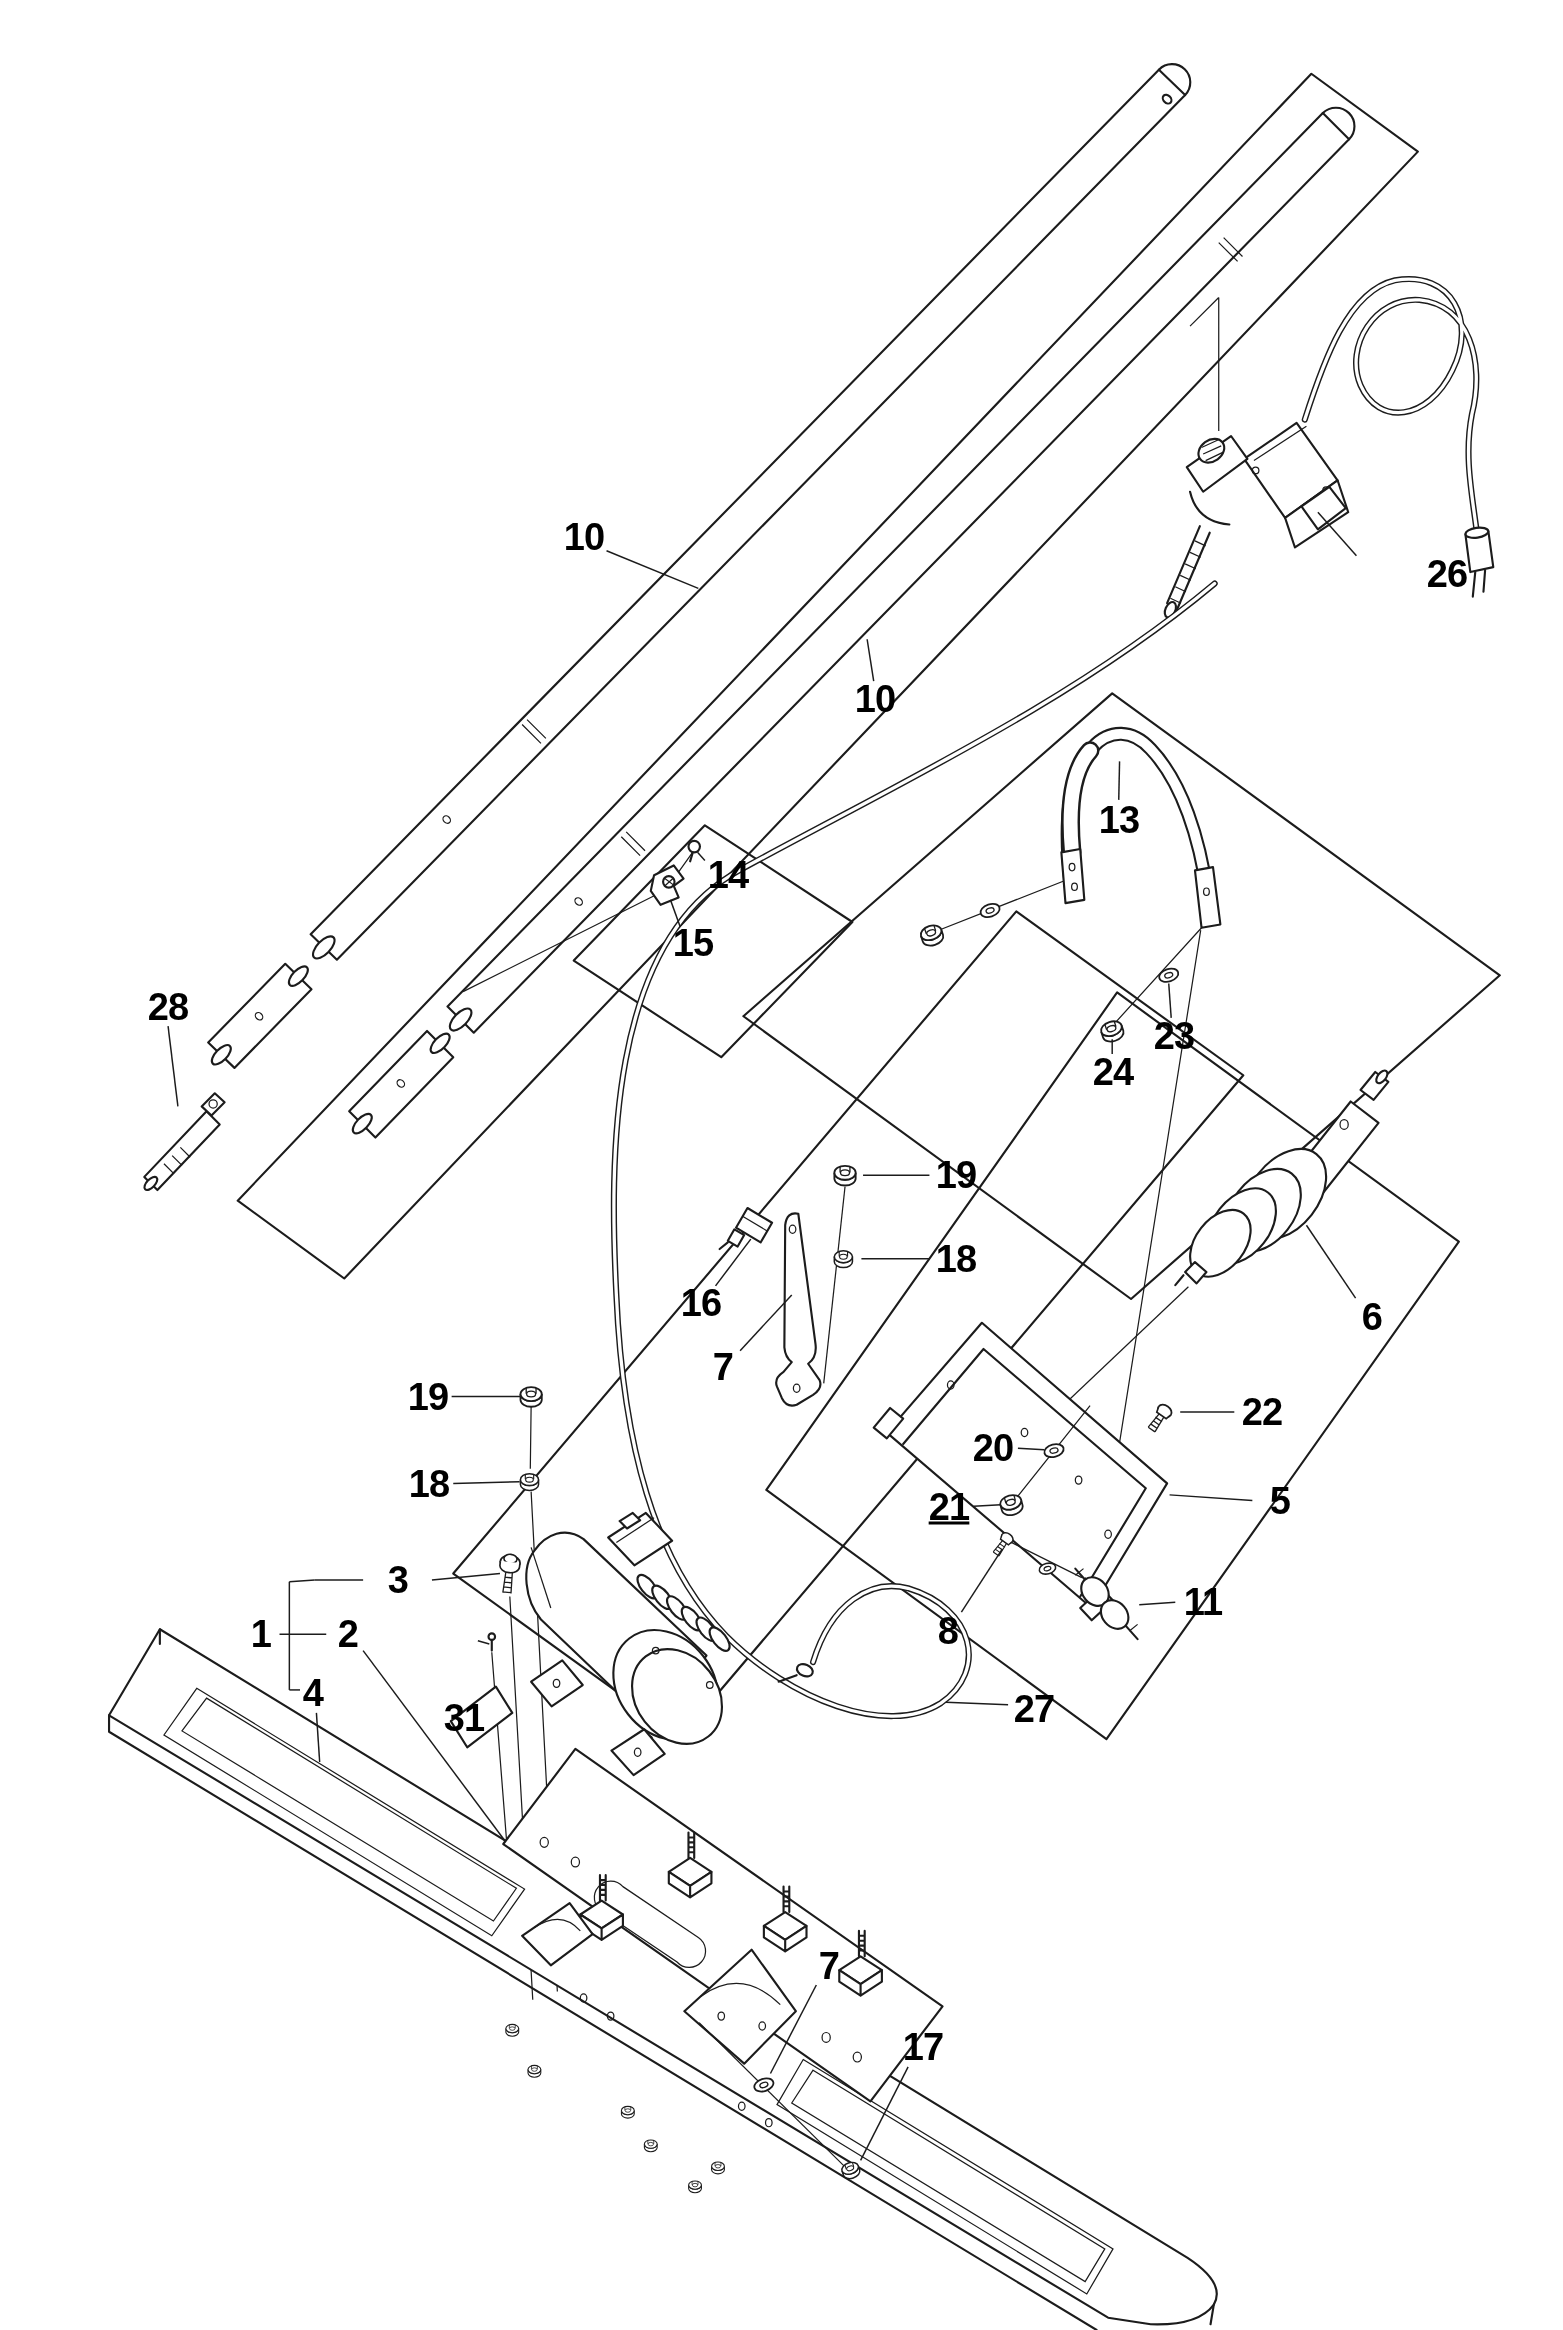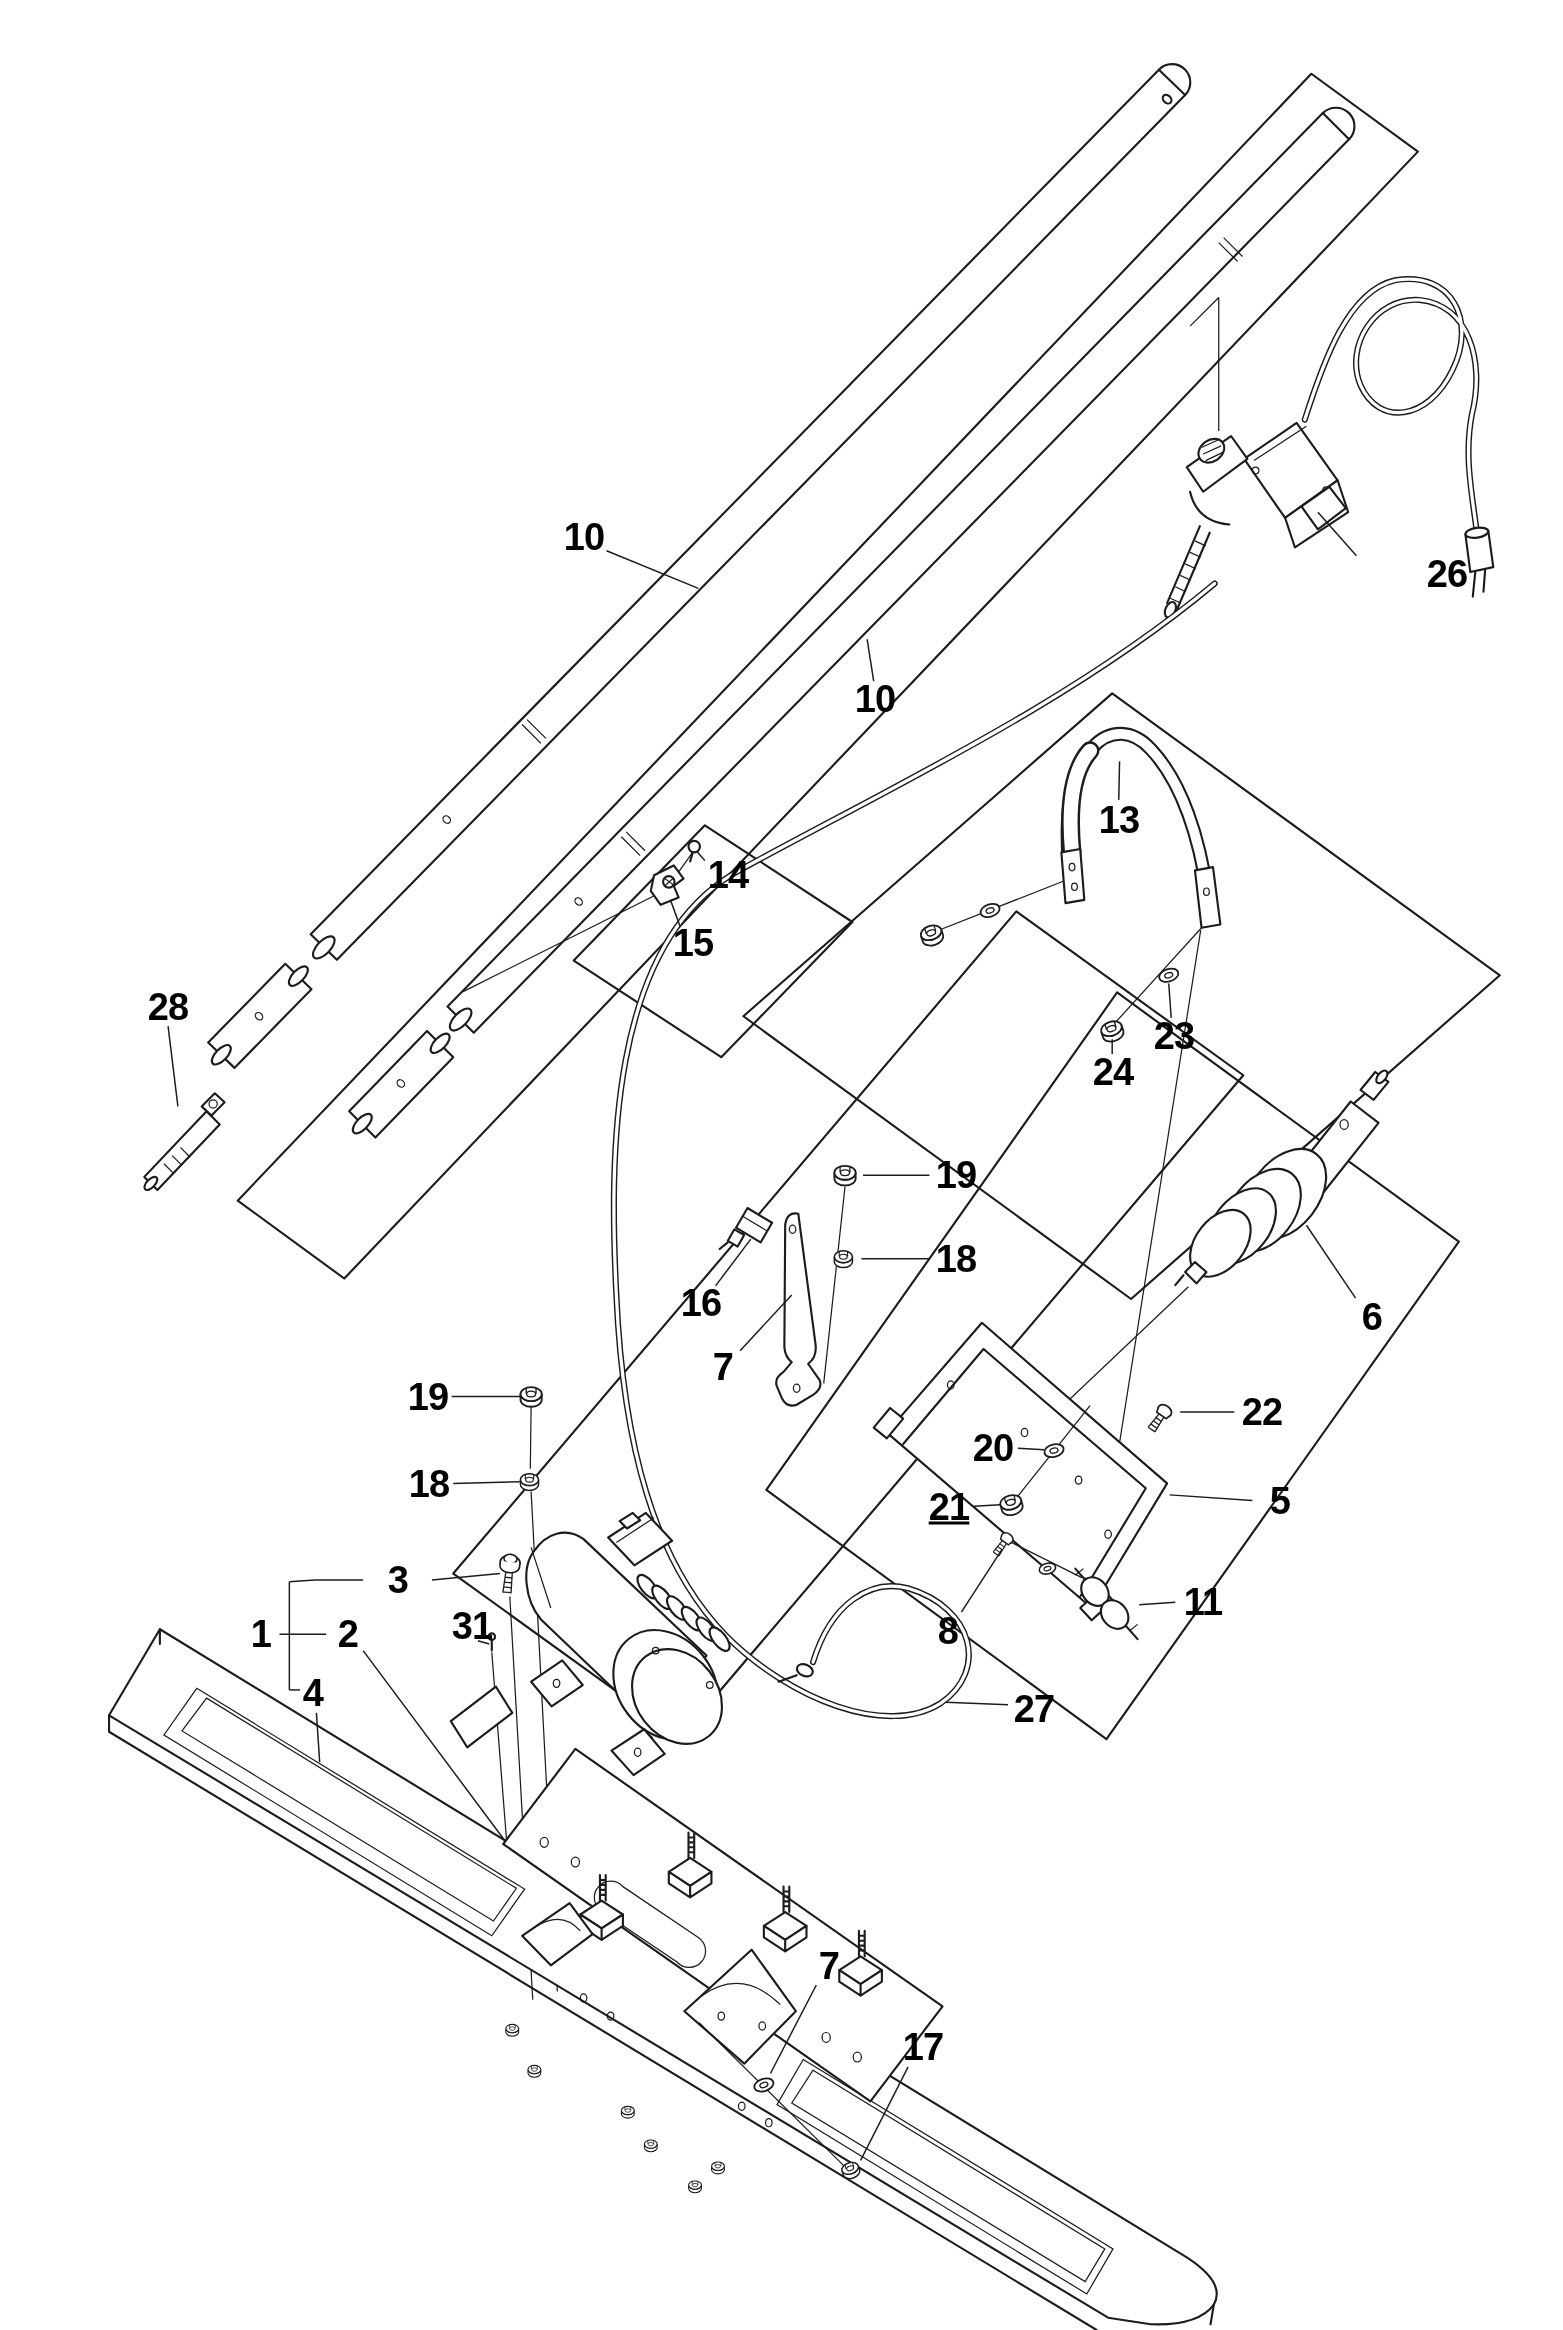--- a/index.html
+++ b/index.html
@@ -375,20 +375,20 @@
       <div class="part-number" style="left: 993px; top: 1448px;">20</div>
       <div class="part-number" style="left: 949px; top: 1507px; text-decoration: underline;">21</div>
       <div class="part-number" style="left: 1280px; top: 1501px;">5</div>
       <div class="part-number" style="left: 948px; top: 1631px;">8</div>
       <div class="part-number" style="left: 1203px; top: 1602px;">11</div>
       <div class="part-number" style="left: 428px; top: 1397px;">19</div>
       <div class="part-number" style="left: 429px; top: 1484px;">18</div>
       <div class="part-number" style="left: 398px; top: 1580px;">3</div>
       <div class="part-number" style="left: 261px; top: 1634px;">1</div>
       <div class="part-number" style="left: 348px; top: 1634px;">2</div>
-      <div class="part-number" style="left: 464px; top: 1626px; margin-left: 8px;">31</div>
+      <div class="part-number" style="left: 464px; top: 1718px;">31</div>
       <div class="part-number" style="left: 313px; top: 1693px;">4</div>
       <div class="part-number" style="left: 1034px; top: 1709px;">27</div>
       <div class="part-number" style="left: 829px; top: 1966px;">7</div>
       <div class="part-number" style="left: 923px; top: 2047px;">17</div>
     </div>
 </div>
 
 
 </body></html>

